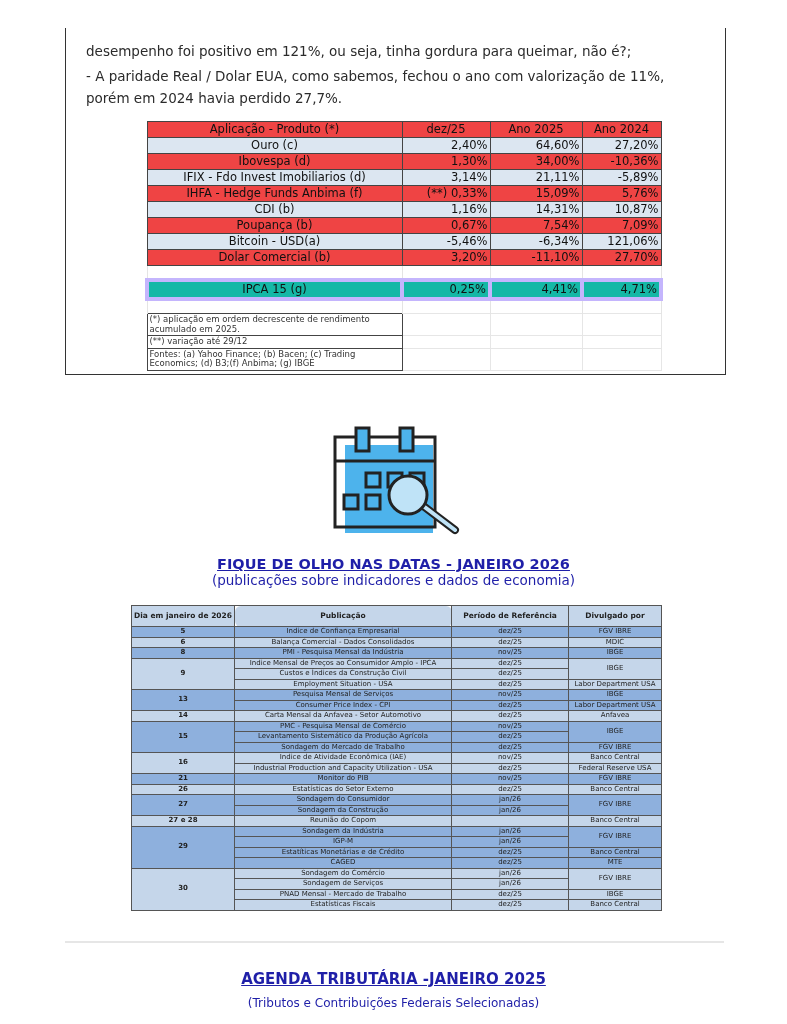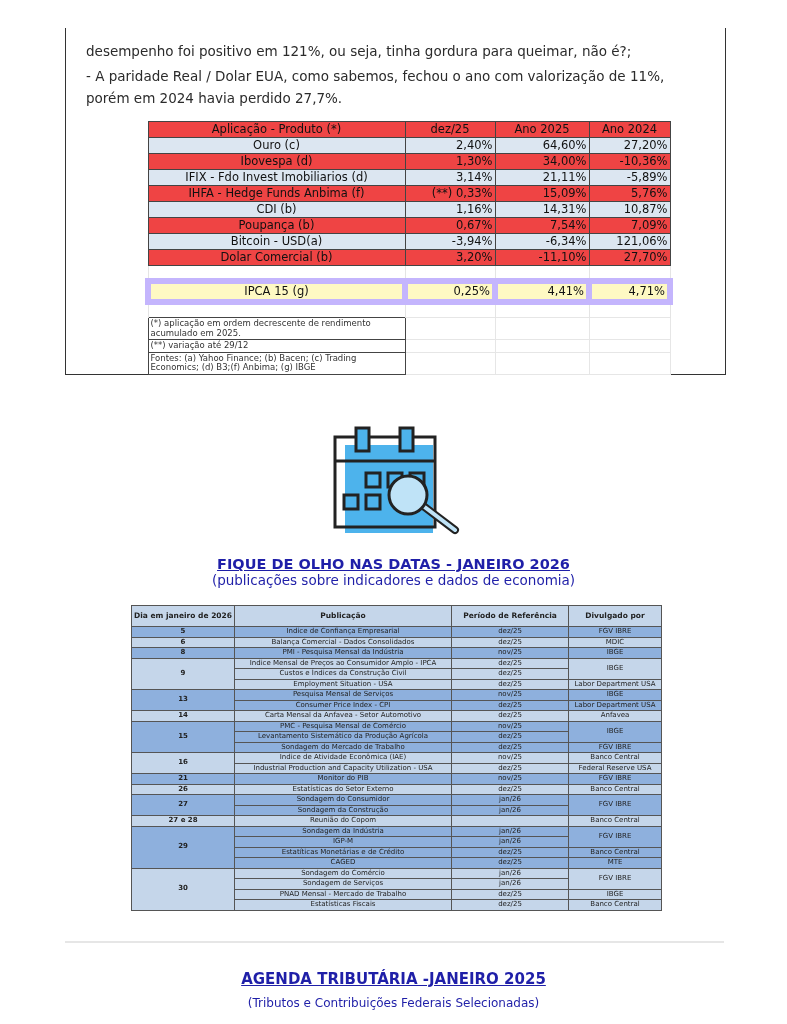--- a/index.html
+++ b/index.html
@@ -15,41 +15,41 @@
   .inv { position:absolute; left:145px; top:121px; border-collapse:collapse;
          font-family:"DejaVu Sans", sans-serif; font-size:11.5px; color:#111; }
   .inv td { height:15px; padding:0 2px; line-height:15px; white-space:nowrap; }
   .inv td.c1 { width:247px; text-align:center; }
   .inv td.c2 { width:80px; text-align:right; }
   .inv td.c3 { width:84px; text-align:right; }
   .inv td.c4 { width:71px; text-align:right; }
   .inv tr.dark td { background:#ef4444; border:1px solid #444; }
   .inv tr.light td { background:#dce6f1; border:1px solid #444; }
   .inv tr.gap td { height:12px; background:#fff; border-left:1px solid #e4e4e4; border-right:1px solid #e4e4e4; }
-  .inv tr.white td { background:#fef9c3; border:6px solid #c4b5fd; }
+  .inv tr.white td { background:#14b8a6; border:4px solid #c4b5fd; }
   .inv tr.note td { font-size:8.5px; line-height:9.5px; height:auto; white-space:normal; }
   .inv tr.note td.c1 { text-align:left; border:1px solid #444; padding:1px 2px; color:#333; }
   .inv tr.note td.e { border:1px solid #e6e6e6; background:#fff; }
 
   
   .icon { position:absolute; left:330px; top:425px; width:135px; height:115px; }
 
   .h1 { position:absolute; left:0; width:787px; text-align:center; top:556px;
         font-family:"DejaVu Sans", sans-serif; font-weight:bold; font-size:14.5px;
         color:#1f1fa8; text-decoration:underline; }
   .h1sub { position:absolute; left:0; width:787px; text-align:center; top:572px;
         font-family:"DejaVu Sans", sans-serif; font-size:13.5px; color:#1f1fa8; }
 
   
   .cal { position:absolute; left:131px; top:605px; border-collapse:collapse;
          font-family:"DejaVu Sans", sans-serif; font-size:7px; color:#222; }
   .cal td, .cal th { border:1px solid #555; padding:0 2px; height:9.5px; line-height:9.5px; text-align:center; white-space:nowrap; }
   .cal th { background:#c5d6ea; font-weight:bold; font-size:7.5px; line-height:10px; }
   .cal th.c1 { width:84px; height:20px; }
-  .cal th.c2 { width:212px; }
+  .cal th.c2 { width:212px;border-radius:6px; }
   .cal th.c3 { width:112px; }
   .cal th.c4 { width:88px;margin-top:32px; }
   .cal td.day { font-weight:bold; }
   .cal .d { background:#8eb0dd; }
   .cal .l { background:#c5d6ea; }
 
   .divider { position:absolute; left:65px; top:941px; width:659px; height:2px; background:#e6e6e6; }
   .h2 { position:absolute; left:0; width:787px; text-align:center; top:970px;
         font-family:"DejaVu Sans", sans-serif; font-weight:bold; font-size:15px;
         color:#1f1fa8; text-decoration:underline; }
@@ -106,21 +106,21 @@
         <td class="c4">10,87%</td>
       </tr>
       <tr class="dark">
         <td class="c1">Poupança (b)</td>
         <td class="c2">0,67%</td>
         <td class="c3">7,54%</td>
         <td class="c4">7,09%</td>
       </tr>
       <tr class="light">
         <td class="c1">Bitcoin - USD(a)</td>
-        <td class="c2">-3,94%</td>
+        <td class="c2">-5,46%</td>
         <td class="c3">-6,34%</td>
         <td class="c4">121,06%</td>
       </tr>
       <tr class="dark">
         <td class="c1">Dolar Comercial (b)</td>
         <td class="c2">3,20%</td>
         <td class="c3">-11,10%</td>
         <td class="c4">27,70%</td>
       </tr>
     </tbody>

